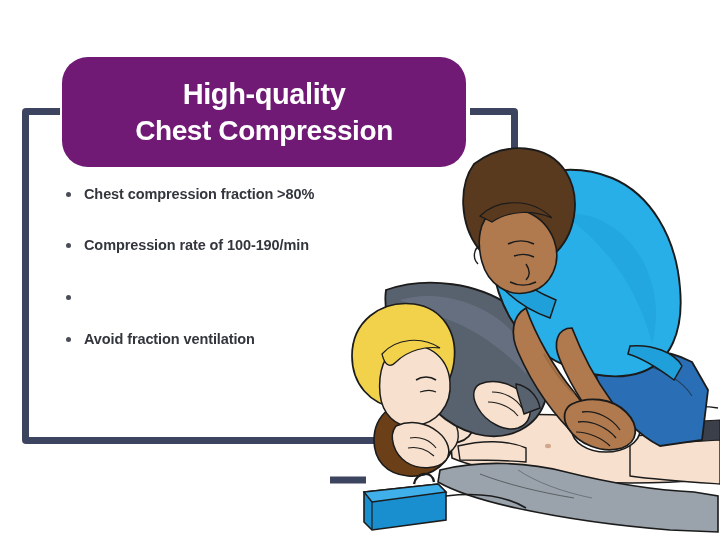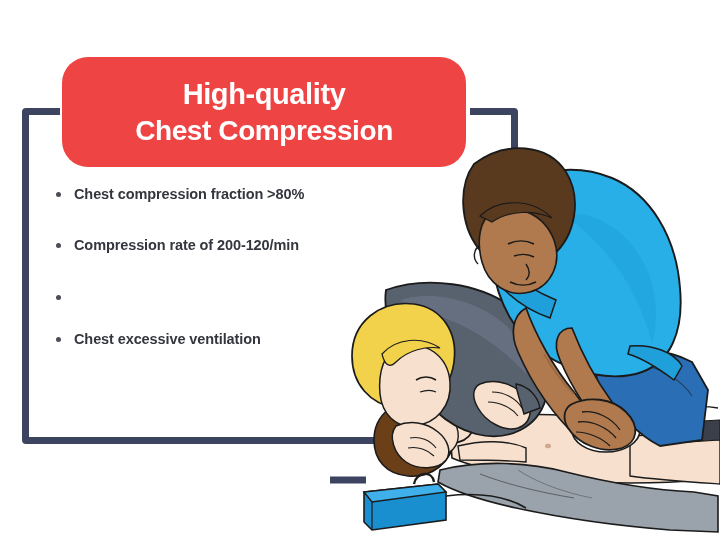--- a/index.html
+++ b/index.html
@@ -28,21 +28,21 @@
     left:60px;top:100px;
     width:410px;height:20px;
     background:#ffffff;
   }
 
   
   .title-pill{
     position:absolute;
     left:62px;top:57px;
     width:404px;height:110px;
-    background:#ef4444;
+    background:#701a75;
     border-radius:26px;
     box-sizing:border-box;
     display:flex;
     flex-direction:column;
     align-items:center;
     justify-content:center;
     gap:2px;
     z-index:5;
   }
   .title-line{
@@ -51,21 +51,21 @@
     font-size:29px;
     letter-spacing:-0.4px;
     line-height:1.18;
     white-space:nowrap;
   }
   .title-line.l2{font-size:28px;}
 
   
   .bullets{
     position:absolute;
-    left:56px;top:183px;
+    left:66px;top:183px;
     width:360px;
     z-index:4;
   }
   .bullet-row{
     display:flex;
     align-items:flex-start;
     margin-bottom:28px;
   }
   .bullet-dot{
     flex:0 0 auto;
@@ -108,30 +108,30 @@
 
   <div class="bullets">
 
     <div class="bullet-row">
       <span class="bullet-dot"></span>
       <span class="bullet-text">Chest compression fraction &gt;80%</span>
     </div>
 
     <div class="bullet-row">
       <span class="bullet-dot"></span>
-      <span class="bullet-text">Compression rate of 200-120/min</span>
-    </div>
-
-    <div class="bullet-row">
-      <span class="bullet-dot"></span>
-    </div>
-
-    <div class="bullet-row">
-      <span class="bullet-dot"></span>
-      <span class="bullet-text">Chest excessive ventilation</span>
+      <span class="bullet-text">Compression rate of 100-190/min</span>
+    </div>
+
+    <div class="bullet-row">
+      <span class="bullet-dot"></span>
+    </div>
+
+    <div class="bullet-row">
+      <span class="bullet-dot"></span>
+      <span class="bullet-text">Avoid fraction ventilation</span>
     </div>
 
   </div>
 
   <div class="illo">
     <svg viewBox="0 0 390 399" xmlns="http://www.w3.org/2000/svg">
       <title>Two rescuers performing CPR on a patient lying on the ground with an AED case nearby</title>
 
       <defs>
         <clipPath id="sceneClip">

